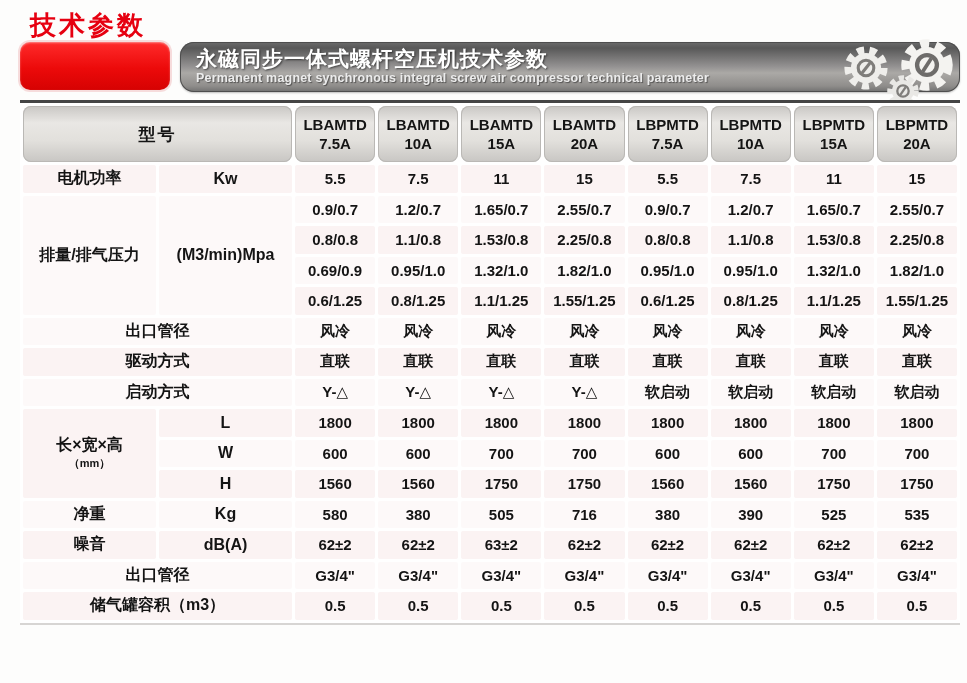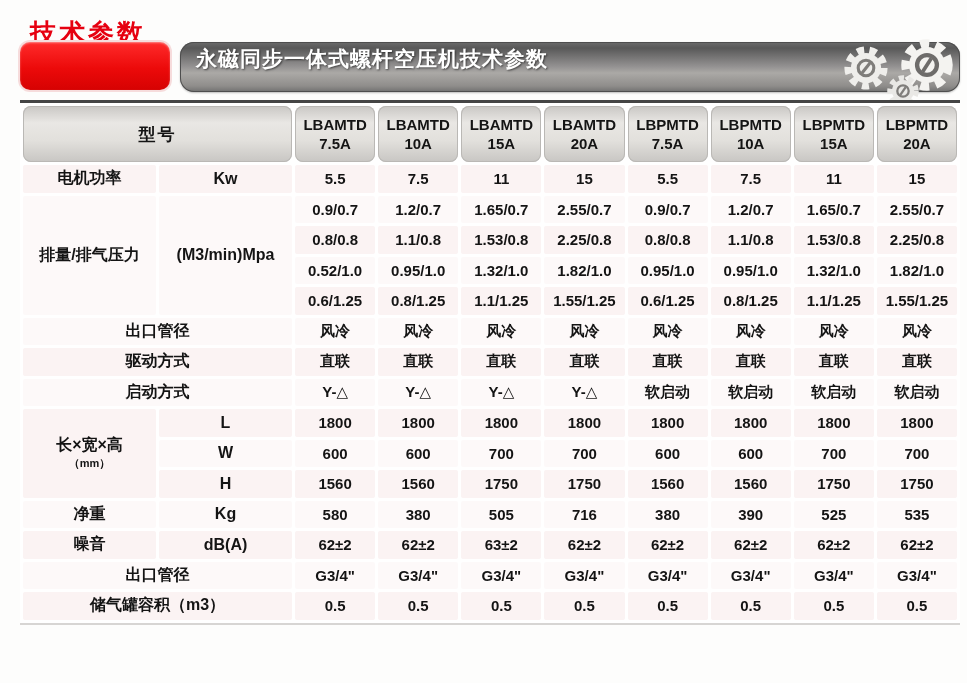--- a/index.html
+++ b/index.html
@@ -3,21 +3,21 @@
 <meta charset="utf-8">
 <style>
   html,body{margin:0;padding:0;}
   body{
     width:967px;height:683px;position:relative;overflow:hidden;
     background:#fdfdfc;
     font-family:"Liberation Sans","DejaVu Sans",sans-serif;
     -webkit-font-smoothing:antialiased;
   }
   .section-title{
-    position:absolute;left:30px;top:16px;
+    position:absolute;left:30px;top:8px;
     font-size:26px;font-weight:bold;color:#e60010;letter-spacing:3px;
   }
   .banner{position:absolute;left:20px;top:42px;right:7px;height:50px;display:flex;gap:10px;}
   .red-badge{
     width:150px;height:48px;border-radius:10px;flex:0 0 auto;
     background:linear-gradient(180deg,#ff2b2b,#ec0a0a 55%,#d60202);
     box-shadow:0 0 0 2px #f6dcdc, inset 0 1px 2px rgba(255,255,255,.45);
   }
   .title-bar{
     position:relative;flex:1 1 auto;height:50px;border-radius:14px;
@@ -64,20 +64,21 @@
 </style>
 </head>
 <body>
 
 <div class="section-title">技术参数</div>
 
 <div class="banner">
   <div class="red-badge"></div>
   <div class="title-bar">
     <div class="title-zh">永磁同步一体式螺杆空压机技术参数</div>
+    <div class="title-en">Permanent magnet synchronous integral screw air compressor technical parameter</div>
     <div class="gears">
       <svg class="gear-a" width="52" height="52" viewBox="0 0 100 100">
         <circle cx="50" cy="50" r="33" fill="none" stroke="#efeeeb" stroke-width="17" stroke-dasharray="13 10"></circle>
         <circle cx="50" cy="50" r="29" fill="#efeeeb"></circle>
         <circle cx="50" cy="50" r="15" fill="none" stroke="#7f7d7a" stroke-width="6"></circle>
         <line x1="42" y1="60" x2="58" y2="40" stroke="#7f7d7a" stroke-width="6"></line>
       </svg>
       <svg class="gear-b" width="62" height="62" viewBox="0 0 100 100">
         <circle cx="50" cy="50" r="33" fill="none" stroke="#f4f3f0" stroke-width="17" stroke-dasharray="14 10"></circle>
         <circle cx="50" cy="50" r="29" fill="#f4f3f0"></circle>
@@ -167,21 +168,21 @@
           <td class="val">0.8/0.8</td>
           <td class="val">1.1/0.8</td>
           <td class="val">1.53/0.8</td>
           <td class="val">2.25/0.8</td>
           <td class="val">0.8/0.8</td>
           <td class="val">1.1/0.8</td>
           <td class="val">1.53/0.8</td>
           <td class="val">2.25/0.8</td>
         </tr>
         <tr>
-          <td class="val">0.52/1.0</td>
+          <td class="val">0.69/0.9</td>
           <td class="val">0.95/1.0</td>
           <td class="val">1.32/1.0</td>
           <td class="val">1.82/1.0</td>
           <td class="val">0.95/1.0</td>
           <td class="val">0.95/1.0</td>
           <td class="val">1.32/1.0</td>
           <td class="val">1.82/1.0</td>
         </tr>
         <tr>
           <td class="val">0.6/1.25</td>

